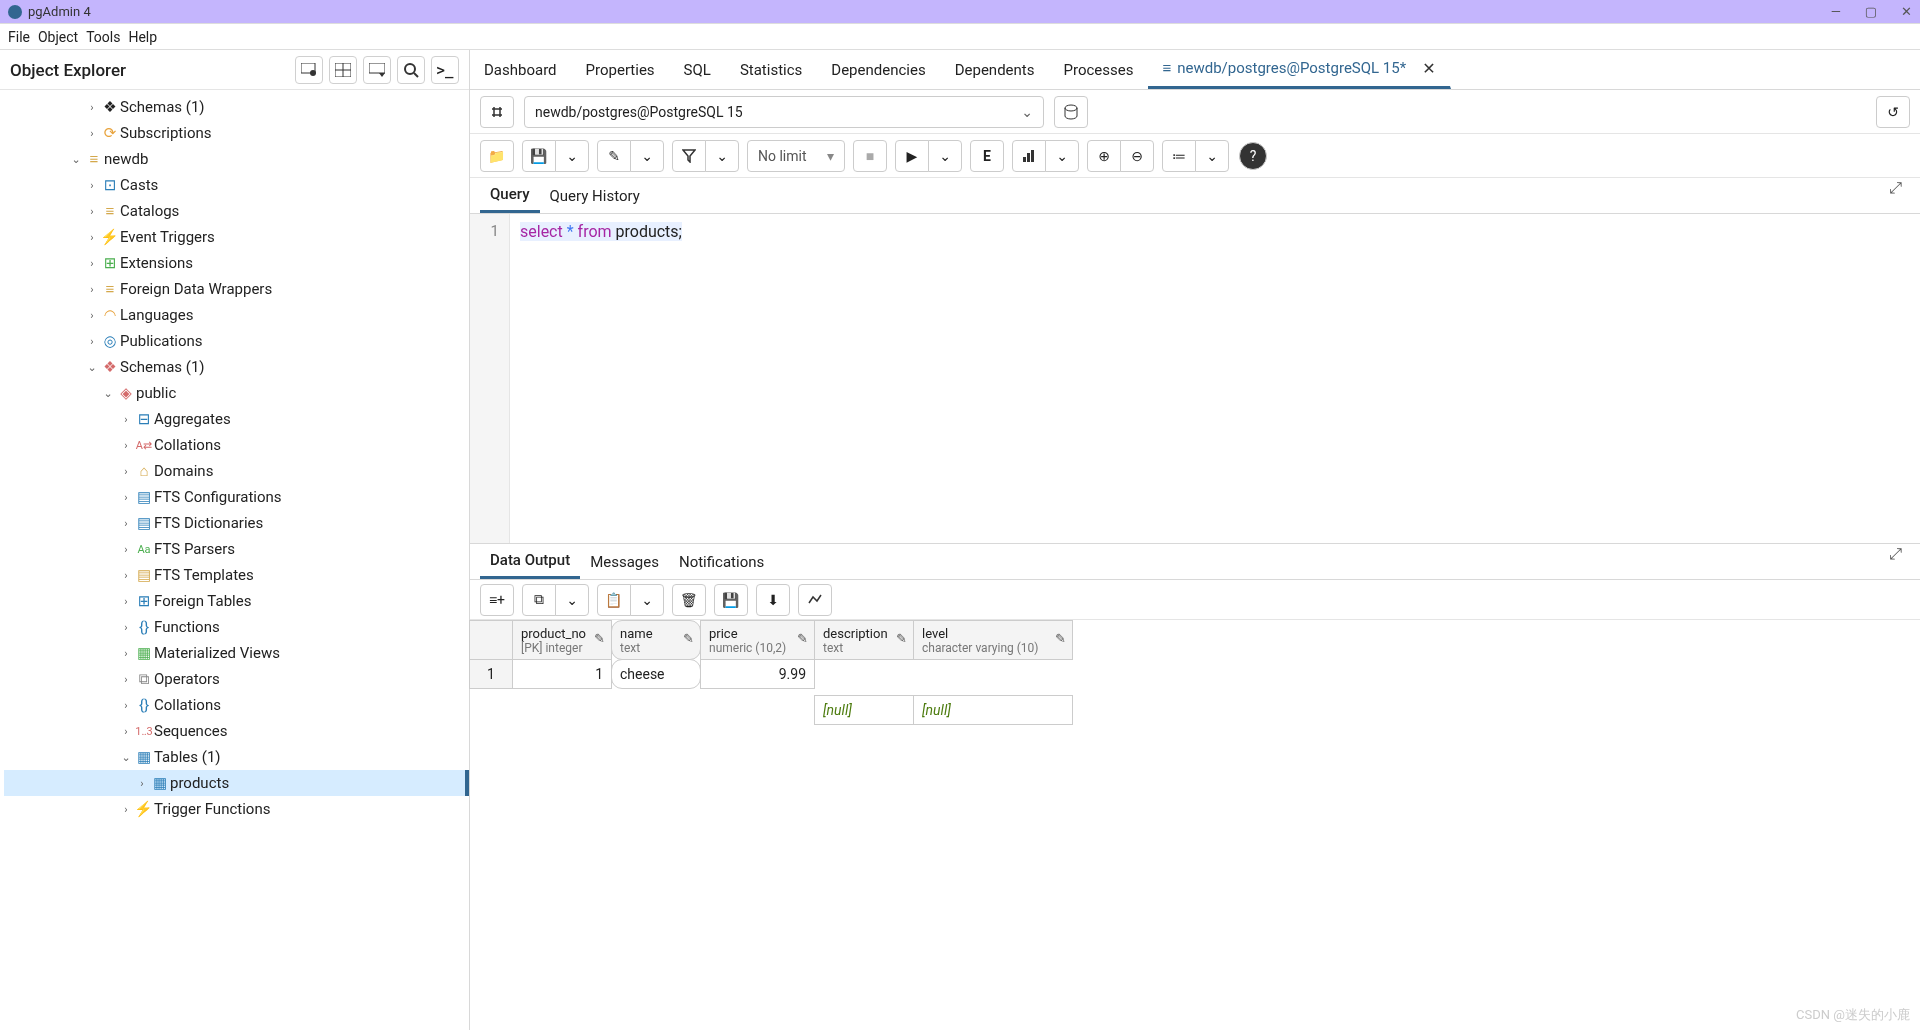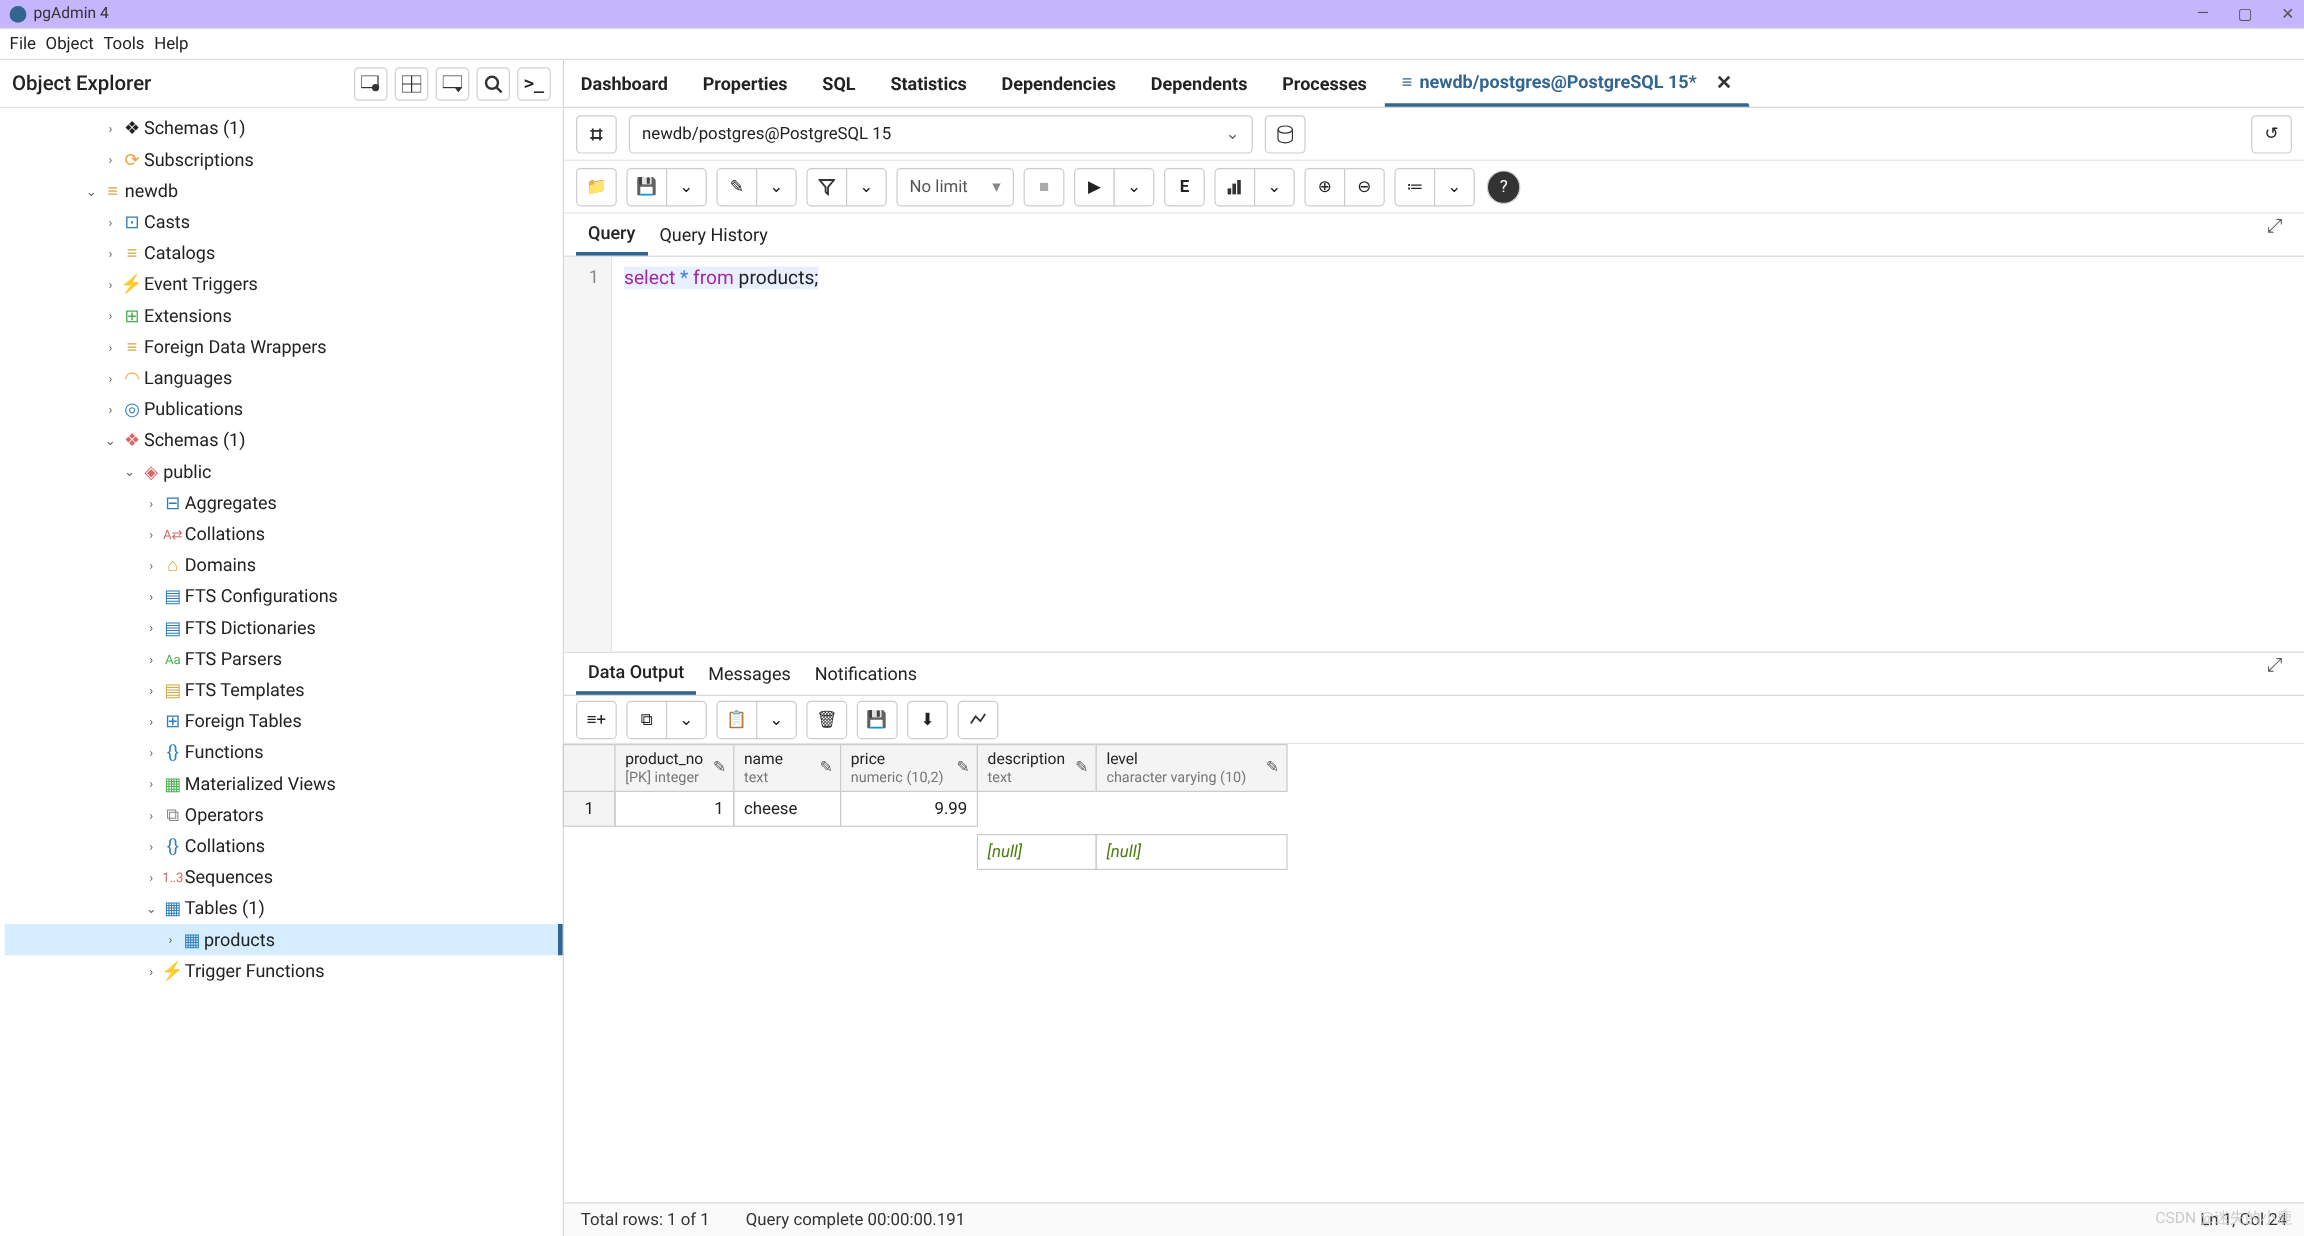--- a/index.html
+++ b/index.html
@@ -15,21 +15,21 @@
   .sidebar-header .tools { margin-left:auto; display:flex; gap:6px;}
   .ticon { width:28px;height:28px; border:1px solid #d0d0d0; border-radius:4px; display:flex;align-items:center;justify-content:center; font-size:14px; cursor:pointer; background:#fff;}
   .tree { flex:1; overflow-y:auto; padding:4px 0 0 4px; font-size:15px; position:relative;}
   .tn { display:flex; align-items:center; height:26px; white-space:nowrap; cursor:pointer;}
   .tn .chev { width:16px; font-size:11px; color:#666; text-align:center;}
   .tn .ic { width:20px; display:flex;align-items:center;justify-content:center;}
   .tn.sel { background:#d6ecff;}
   .pad1{padding-left:80px;} .pad2{padding-left:64px;} .pad3{padding-left:80px;} .pad4{padding-left:96px;} .pad5{padding-left:114px;} .pad6{padding-left:130px;}
   .content { flex:1; display:flex; flex-direction:column; min-width:0;}
   .maintabs { height:40px; border-bottom:1px solid #d8d8d8; display:flex; align-items:stretch;}
-  .mtab { display:flex; align-items:center; padding:0 14px; font-size:15px; color:#222; border-right:1px solid transparent; cursor:pointer;font-weight:bold;}
+  .mtab { display:flex; align-items:center; padding:0 14px; font-size:15px; color:#222; border-right:1px solid transparent; cursor:pointer;}
   .mtab.act { color:#326690; border-bottom:3px solid #326690;}
   .mtab .ic{margin-right:6px;}
   .mtab .close{margin-left:16px;font-size:16px;color:#333;}
   .connrow { height:44px; border-bottom:1px solid #e5e5e5; display:flex; align-items:center; padding:0 10px; gap:10px;}
   .connbox { flex:0 0 520px; height:32px; border:1px solid #ccc; border-radius:4px; display:flex;align-items:center; padding:0 10px; justify-content:space-between;}
   .sq { width:34px;height:32px;border:1px solid #ccc;border-radius:4px;display:flex;align-items:center;justify-content:center;cursor:pointer;background:#fff;}
   .toolbar { height:44px; border-bottom:1px solid #e5e5e5; display:flex; align-items:center; padding:0 10px; gap:8px;}
   .btngrp { display:flex;}
   .btngrp .sq{border-radius:0;margin-left:-1px;}
   .btngrp .sq:first-child{border-radius:4px 0 0 4px;margin-left:0;}
@@ -49,21 +49,21 @@
   .grid{flex:0 0 auto;}
   .grow{display:flex;}
   .gh{background:#f4f4f4;border:1px solid #ccc;margin-left:-1px;height:40px;display:flex;flex-direction:column;justify-content:center;padding:2px 8px;font-size:13px;position:relative;}
   .gh .sub{color:#777;font-size:12px;}
   .gh .pen{position:absolute;right:6px;top:10px;font-size:13px;color:#555;}
   .gh.idx{width:44px;align-items:center;}
   .gc{border:1px solid #ccc;margin-left:-1px;margin-top:-1px;height:30px;display:flex;align-items:center;padding:0 8px;font-size:14px;}
   .gc.idx{width:44px;background:#f4f4f4;justify-content:center;}
   .gc.null{color:#4d7c0f;font-style:italic;margin-top:35px;}
   .gc.r{justify-content:flex-end;}
-  .w1{width:100px;} .w2{width:90px;} .w3{width:115px;} .w4{width:100px;} .w5{width:160px;}
+  .w1{width:100px;} .w2{width:90px;border-radius:11px;} .w3{width:115px;} .w4{width:100px;} .w5{width:160px;}
   .filler{flex:1;}
   .status{height:28px;border-top:1px solid #d8d8d8;display:flex;align-items:center;padding:0 14px;gap:30px;font-size:14px;color:#333;background:#fafafa;}
   .expand-ic{margin-left:auto;padding:0 8px;cursor:pointer;color:#555;font-size:16px;}
   .watermark{position:fixed;right:10px;bottom:6px;color:#ccc;font-size:13px;}
   svg{display:block;}
 </style>
 </head>
 <body>
 
 <div class="titlebar">
@@ -430,21 +430,16 @@
         <div class="gc w1 r">1</div>
         <div class="gc w2">cheese</div>
         <div class="gc w3 r">9.99</div>
         <div class="gc w4 null">[null]</div>
         <div class="gc w5 null">[null]</div>
       </div>
     </div>
 
     <div class="filler"></div>
 
-    <div class="status">
-      <span>Total rows: 1 of 1</span>
-      <span>Query complete 00:00:00.191</span>
-      <span style="margin-left:auto;">Ln 1, Col 24</span>
-    </div>
   </div>
 </div>
 
 <div class="watermark">CSDN @迷失的小鹿</div>
 
 </body></html>

